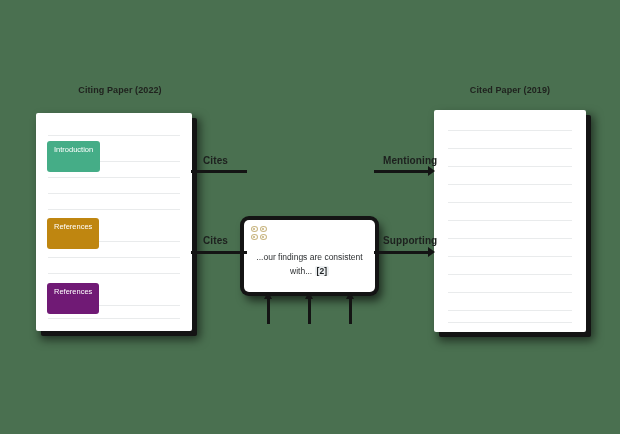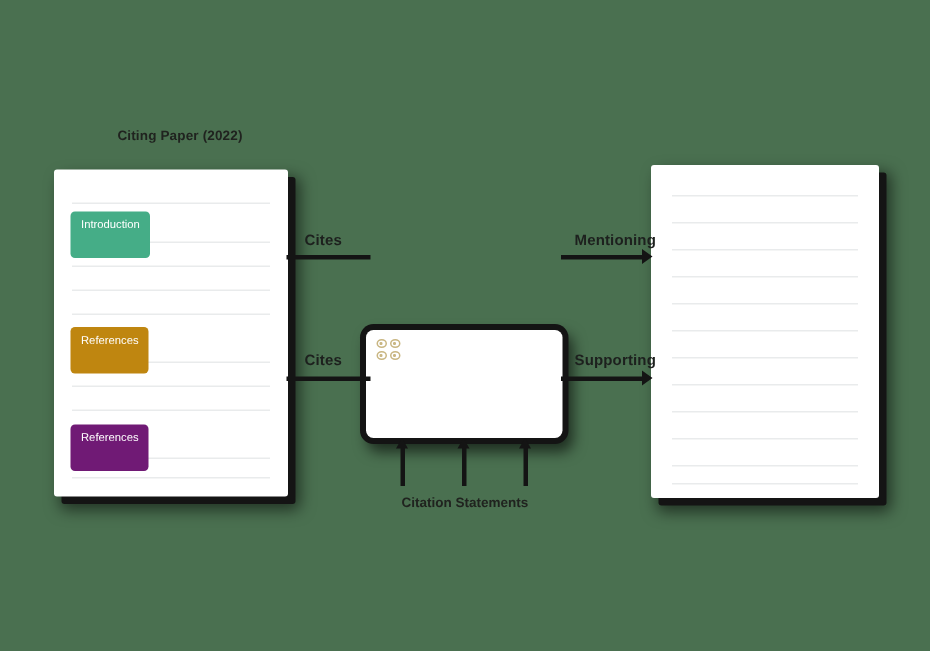--- a/index.html
+++ b/index.html
@@ -198,20 +198,21 @@
   }
   #caption-citation-statements { left: 230px; top: 330px; width: 160px; }
 </style>
 </head>
 <body style="background: rgb(74, 112, 80);">
 
 <div id="canvas">
 
   <div class="doc-title" id="title-citing">Citing Paper (2022)</div>
 
+  <div class="doc-title" id="title-cited">Cited Paper (2019)</div>
 
   <div class="paper" id="paper-citing">
     <div class="ruled-lines">
       <div class="rline" style="top:22px"></div>
       <div class="rline" style="top:48px"></div>
       <div class="rline" style="top:64px"></div>
       <div class="rline" style="top:80px"></div>
       <div class="rline" style="top:96px"></div>
       <div class="rline" style="top:128px"></div>
       <div class="rline" style="top:144px"></div>
@@ -245,20 +246,21 @@
   </div>
 
 
   <div class="stmt-card" id="stmt-card-2">
     <div class="quote-icon">
       <span></span>
         <span></span>
         <span></span>
         <span></span>
     </div>
+    <div class="stmt-text"><span>...our findings are consistent with... </span><span class="ref-tag">[2]</span></div>
   </div>
 
   <div class="edge-line h-edge" style="left:191px; top:170px; width:56px;"></div>
   <div class="edge-label" style="left:203px; top:155px;">Cites</div>
 
   <div class="edge-line h-edge" style="left:191px; top:251px; width:56px;"></div>
   <div class="edge-label" style="left:203px; top:235px;">Cites</div>
 
   <div class="edge-line h-edge" style="left:374px; top:170px; width:56px;"></div>
   <div class="arrow-right" style="left:428px; top:166px;"></div>
@@ -270,15 +272,14 @@
 
   <div class="edge-line v-edge" style="left:267px; top:298px; height:26px;"></div>
   <div class="arrow-up" style="left:264px; top:292px;"></div>
 
   <div class="edge-line v-edge" style="left:308px; top:298px; height:26px;"></div>
   <div class="arrow-up" style="left:305px; top:292px;"></div>
 
   <div class="edge-line v-edge" style="left:349px; top:298px; height:26px;"></div>
   <div class="arrow-up" style="left:346px; top:292px;"></div>
 
-  <div class="caption" id="caption-citation-statements">Citation Statements</div>
 
 </div>
 
 </body></html>

